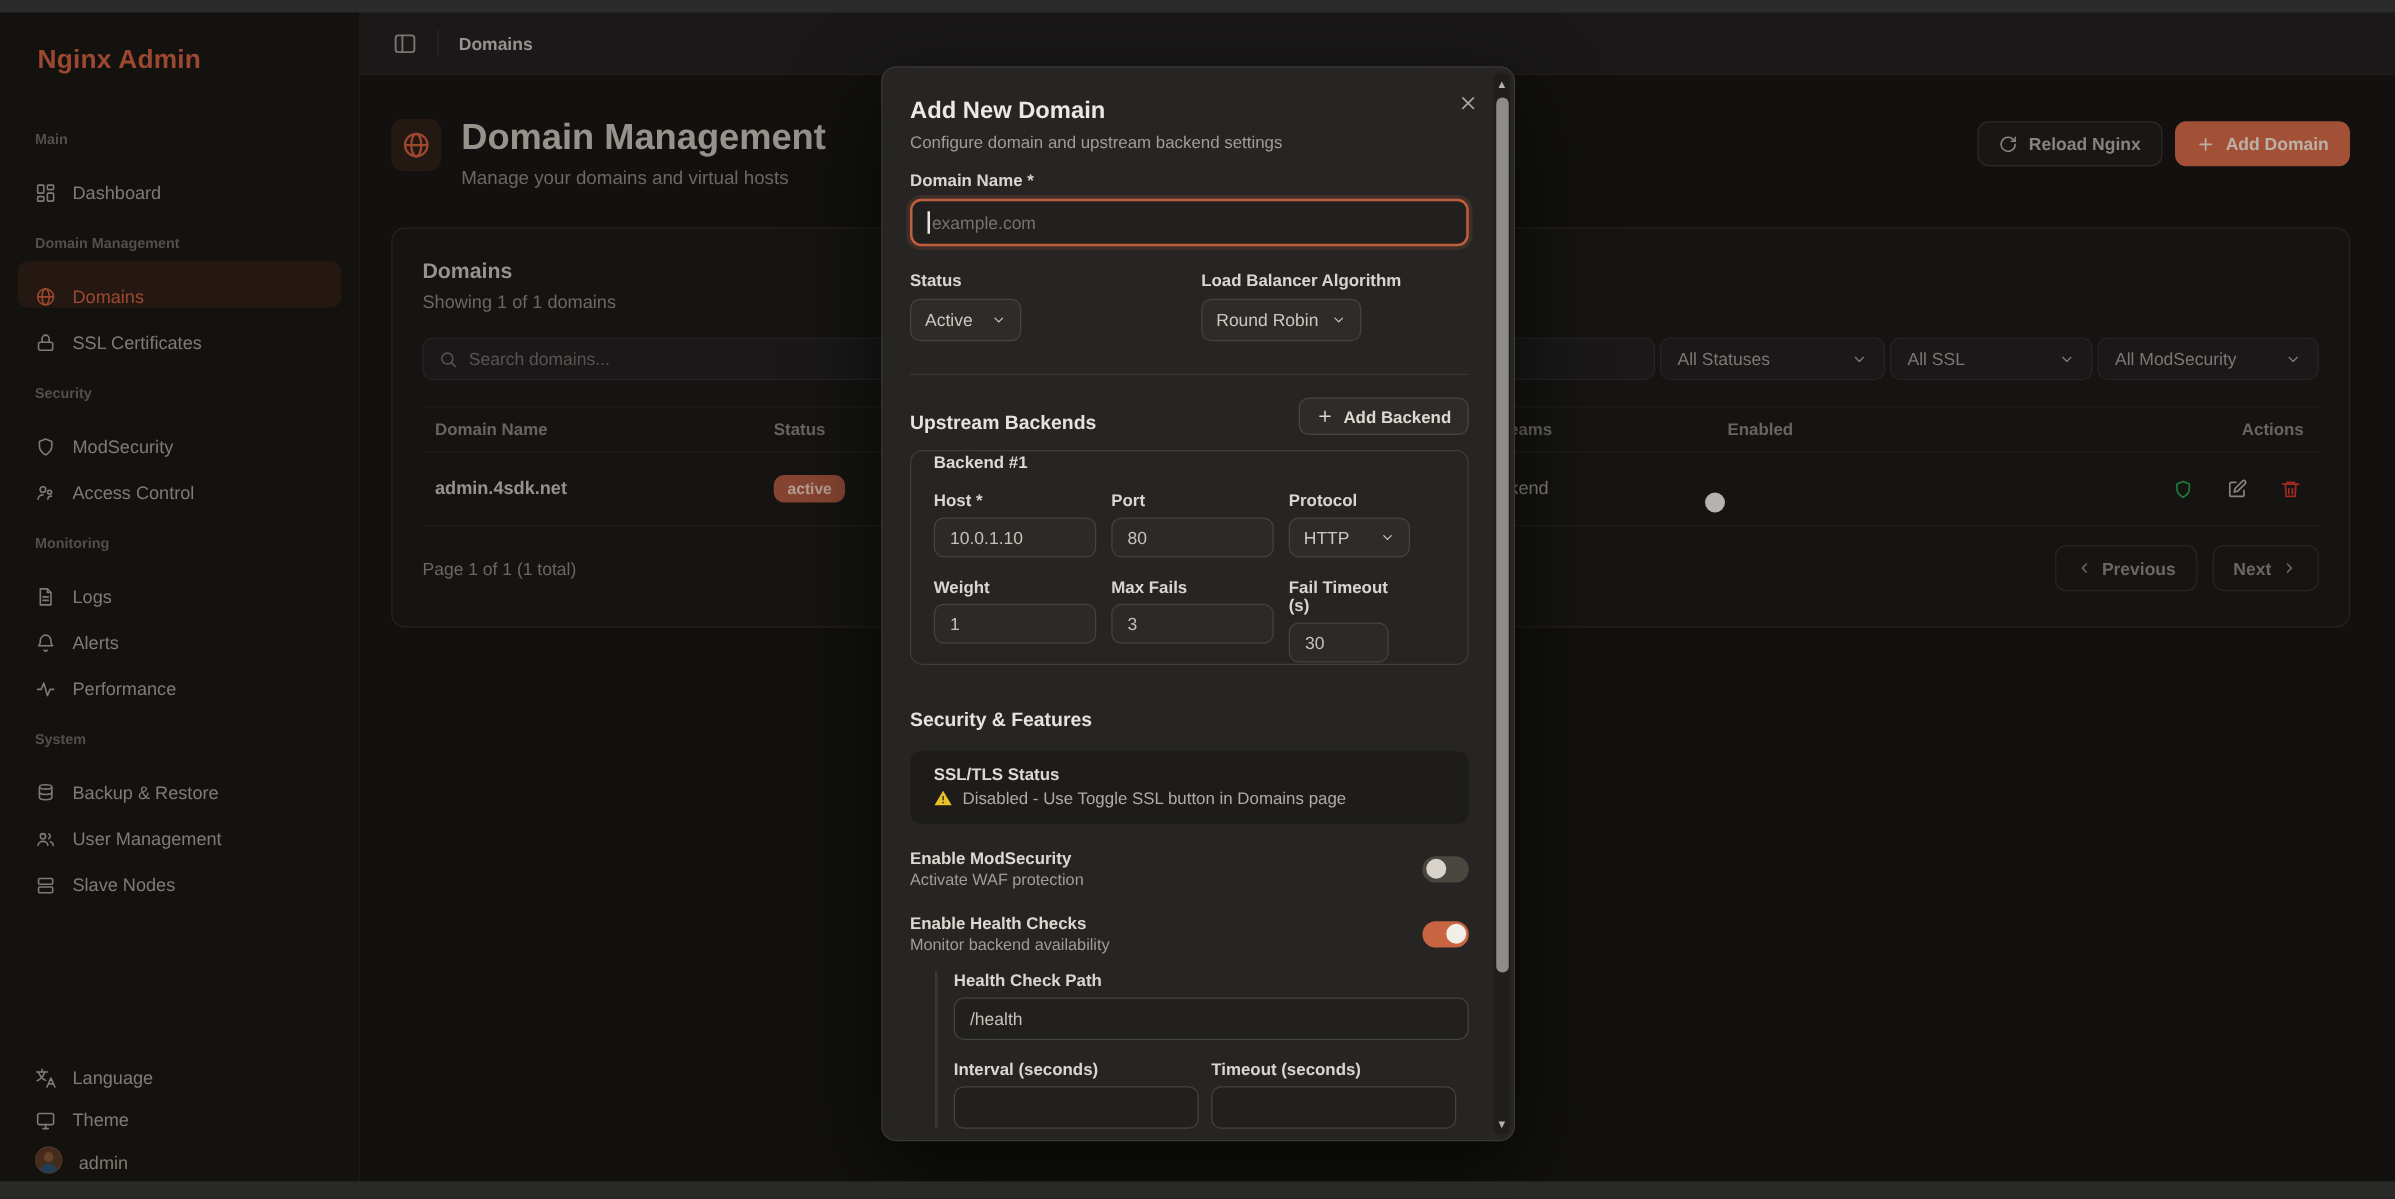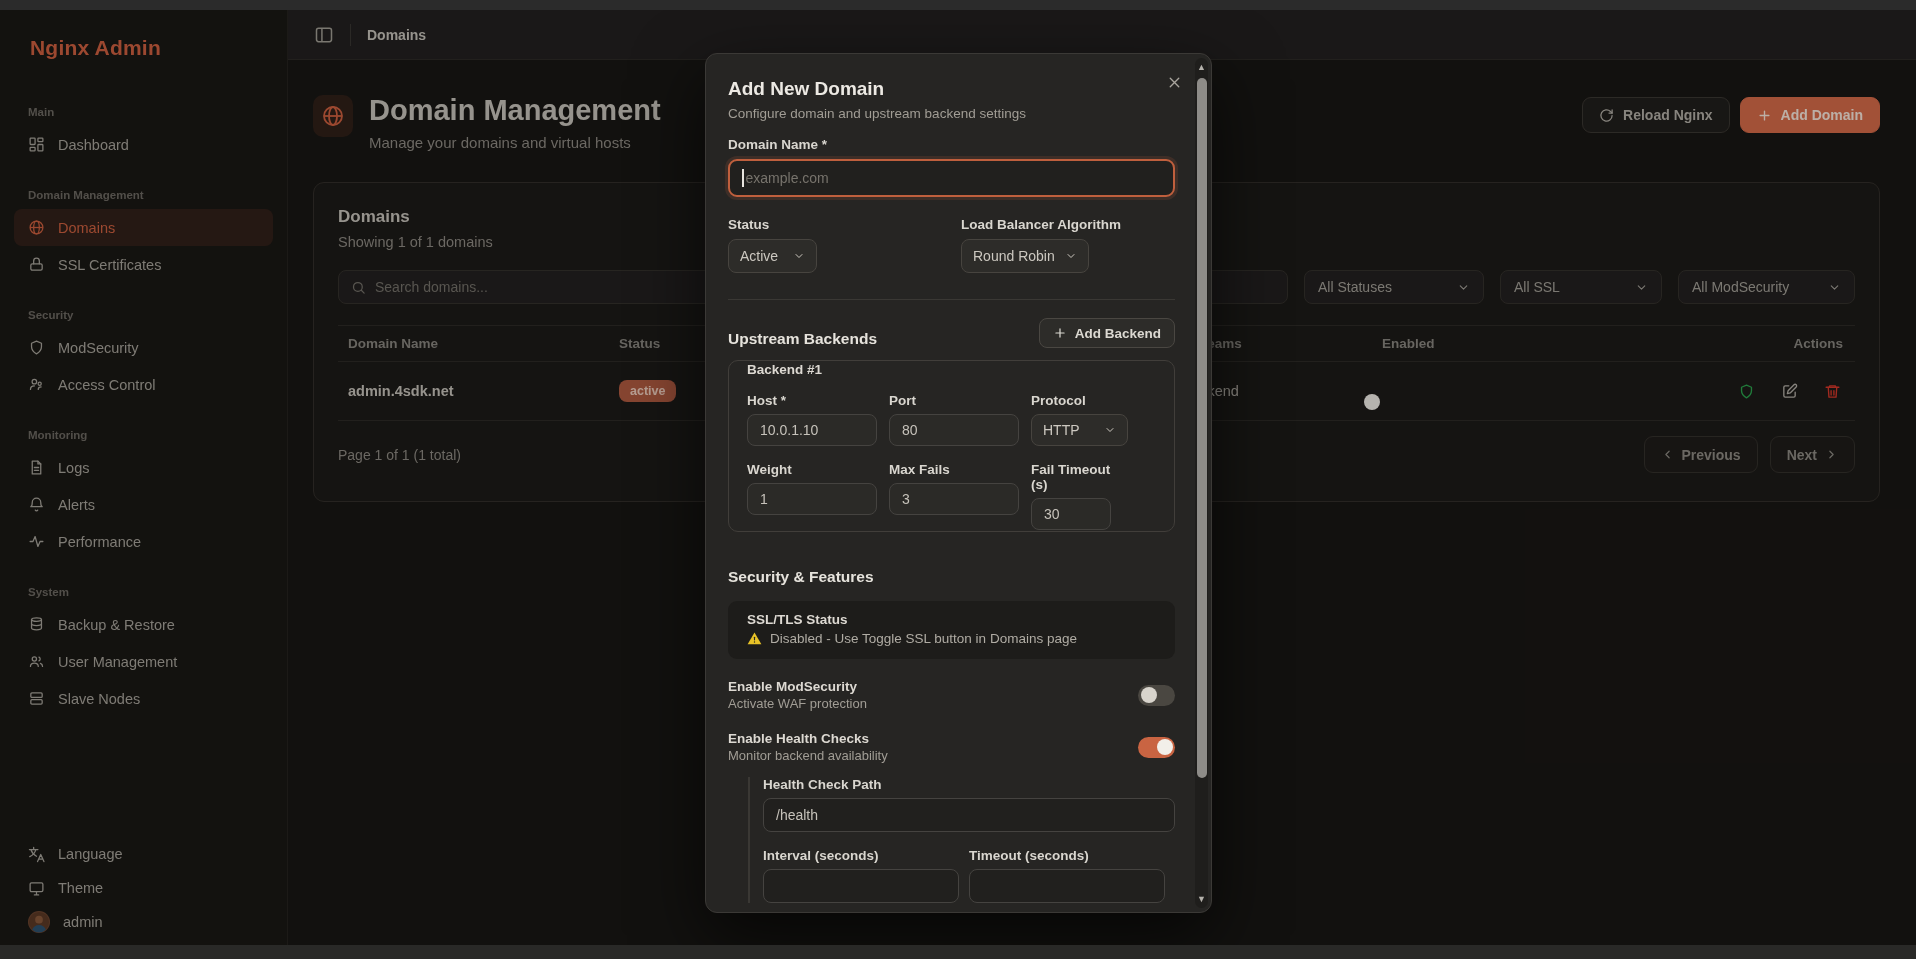--- a/index.html
+++ b/index.html
@@ -9,21 +9,21 @@
   .strip-bottom { position:absolute; left:0; top:945px; width:1916px; height:14px; background:#292927; z-index:60; }
   .app { position:absolute; left:0; top:10px; width:1916px; height:935px; display:flex; background:#191714; }
   .backdrop { position:absolute; left:0; top:10px; width:1916px; height:935px; background:rgba(0,0,0,0.25); z-index:40; }
 
   
   .sidebar { width:288px; height:100%; background:#1a1815; border-right:1px solid #26231f; display:flex; flex-direction:column; flex-shrink:0; }
   .brand { padding:26px 30px 0 30px; height:70px; font-size:21px; font-weight:bold; color:#d06140; letter-spacing:.2px; }
   .nav { padding:0 14px; flex:1; }
   .side-section { margin-top:26px; }
   .side-label { padding:0 14px 8px 14px; font-size:11.5px; font-weight:bold; color:#6e6a63; }
-  .side-item { height:37px; display:flex; align-items:center; gap:13px; padding:0 14px; border-radius:8px; color:#a9a59c; font-size:14.5px; cursor:pointer; }
+  .side-item { height:37px; display:flex; align-items:flex-end; gap:13px; padding:0 14px; border-radius:8px; color:#a9a59c; font-size:14.5px; cursor:pointer; }
   .side-item svg { flex-shrink:0; }
   .side-item.active { background:#32211a; color:#d06140; }
   .side-footer { padding:0 14px 6px 14px; }
   .side-footer .side-item { height:34px; }
   .avatar-dot { width:22px; height:22px; border-radius:50%; background:#6e4630; display:inline-flex; align-items:center; justify-content:center; flex-shrink:0; }
 
   
   .main { flex:1; display:flex; flex-direction:column; min-width:0; }
   .topbar { height:50px; background:#232120; border-bottom:1px solid #2e2b27; display:flex; align-items:center; padding:0 26px; gap:16px; }
   .tb-icon { color:#a39f96; display:flex; cursor:pointer; }
@@ -35,21 +35,21 @@
   .page-title { font-size:29px; font-weight:bold; color:#c9c5bd; line-height:31px; }
   .page-sub { font-size:15px; color:#8f8b84; margin-top:8px; }
   .head-actions { margin-left:auto; display:flex; gap:10px; padding-top:2px; }
   .btn { display:flex; align-items:center; gap:9px; height:36px; padding:0 16px; border-radius:9px; font-size:14px; font-weight:bold; cursor:pointer; }
   .btn-ghost { border:1px solid #3b3833; background:#211f1c; color:#b5b1a9; }
   .btn-accent { background:#d96c4a; color:#fbeade; border:1px solid #d96c4a; }
 
   .card { margin-top:31px; margin-right:0; border:1px solid #332f2b; background:#1d1b18; border-radius:11px; padding:24px 24px 28px 24px; }
   .card-title { font-size:17px; font-weight:bold; color:#c9c5bd; }
   .card-sub { font-size:14.5px; color:#8f8b84; margin-top:7px; }
-  .filter-row { display:flex; gap:16px; margin-top:20px; }
+  .filter-row { display:flex; gap:4px; margin-top:20px; }
   .search-box { flex:1; height:34px; background:#232120; border:1px solid #35322d; border-radius:8px; display:flex; align-items:center; padding:0 12px; gap:9px; color:#76726b; }
   .search-box input { flex:1; background:transparent; border:none; outline:none; color:#c9c5bd; font-size:14px; font-family:inherit; }
   .search-box input::placeholder { color:#76726b; }
   .select { height:34px; background:#232120; border:1px solid #35322d; border-radius:8px; display:flex; align-items:center; justify-content:space-between; padding:0 13px; color:#a5a199; font-size:14px; cursor:pointer; }
   .sel-status { width:180px; } .sel-ssl { width:162px; } .sel-mod { width:177px; }
 
   .table { margin-top:21px; border-top:1px solid #2e2b27; }
   .trow { display:grid; grid-template-columns:271px 553px 210px 270px 1fr; align-items:center; }
   .thead { height:36px; border-bottom:1px solid #2e2b27; }
   .th { font-size:13.5px; font-weight:bold; color:#8a8781; padding-left:10px; }

